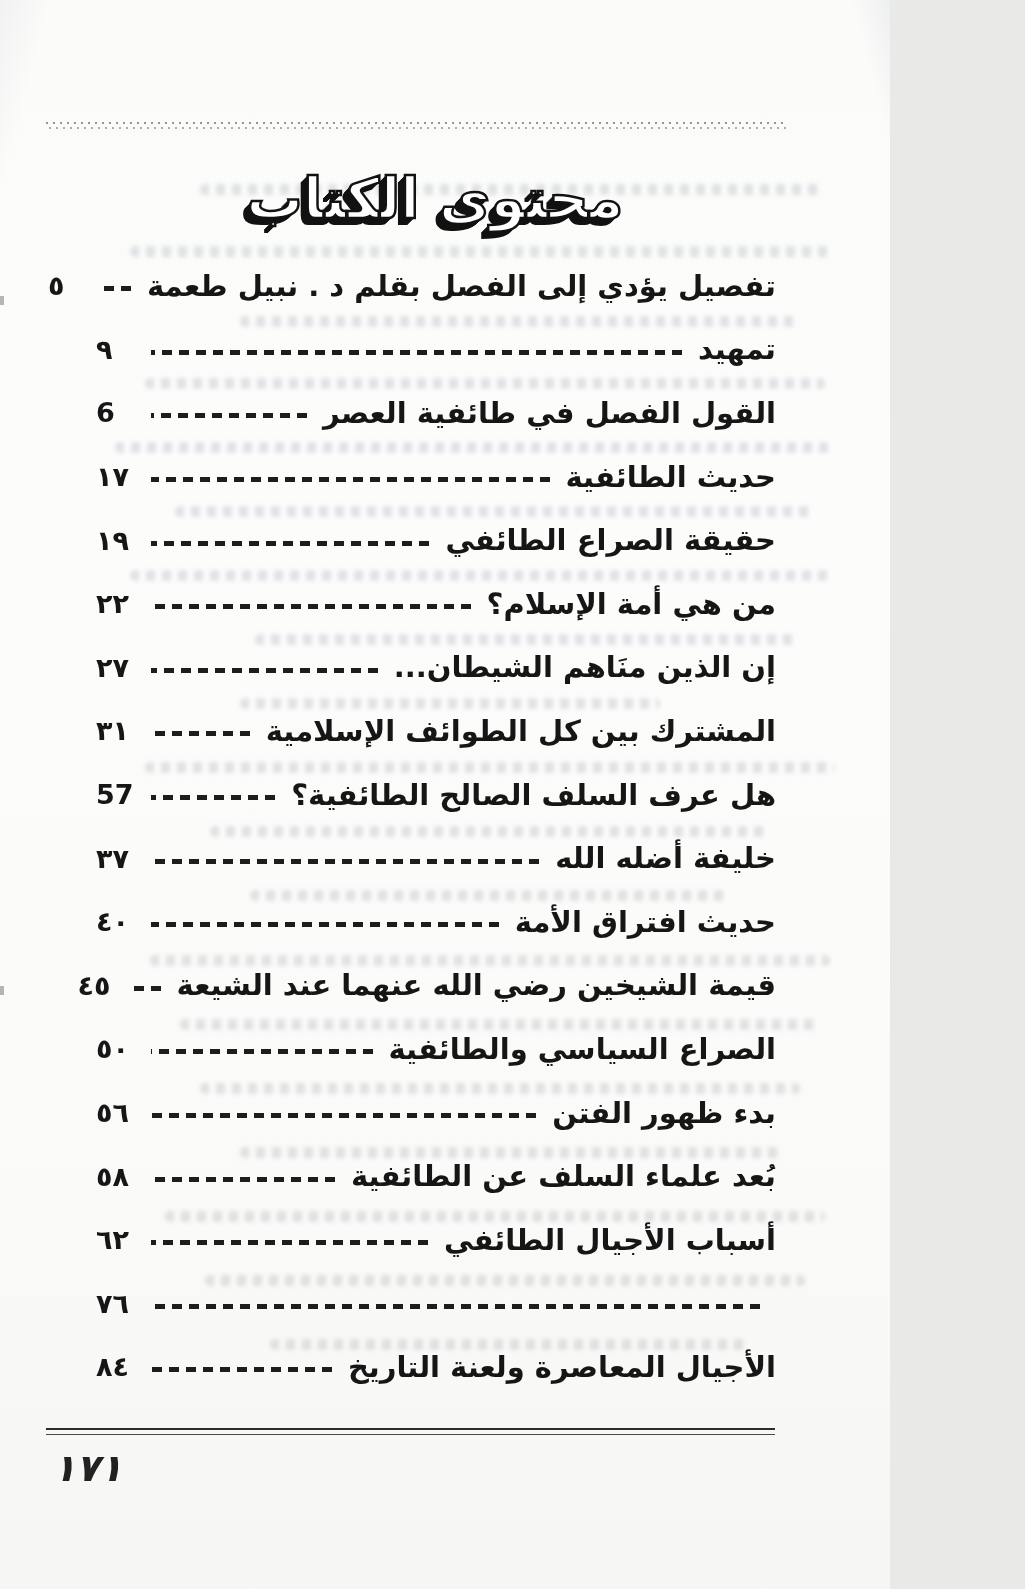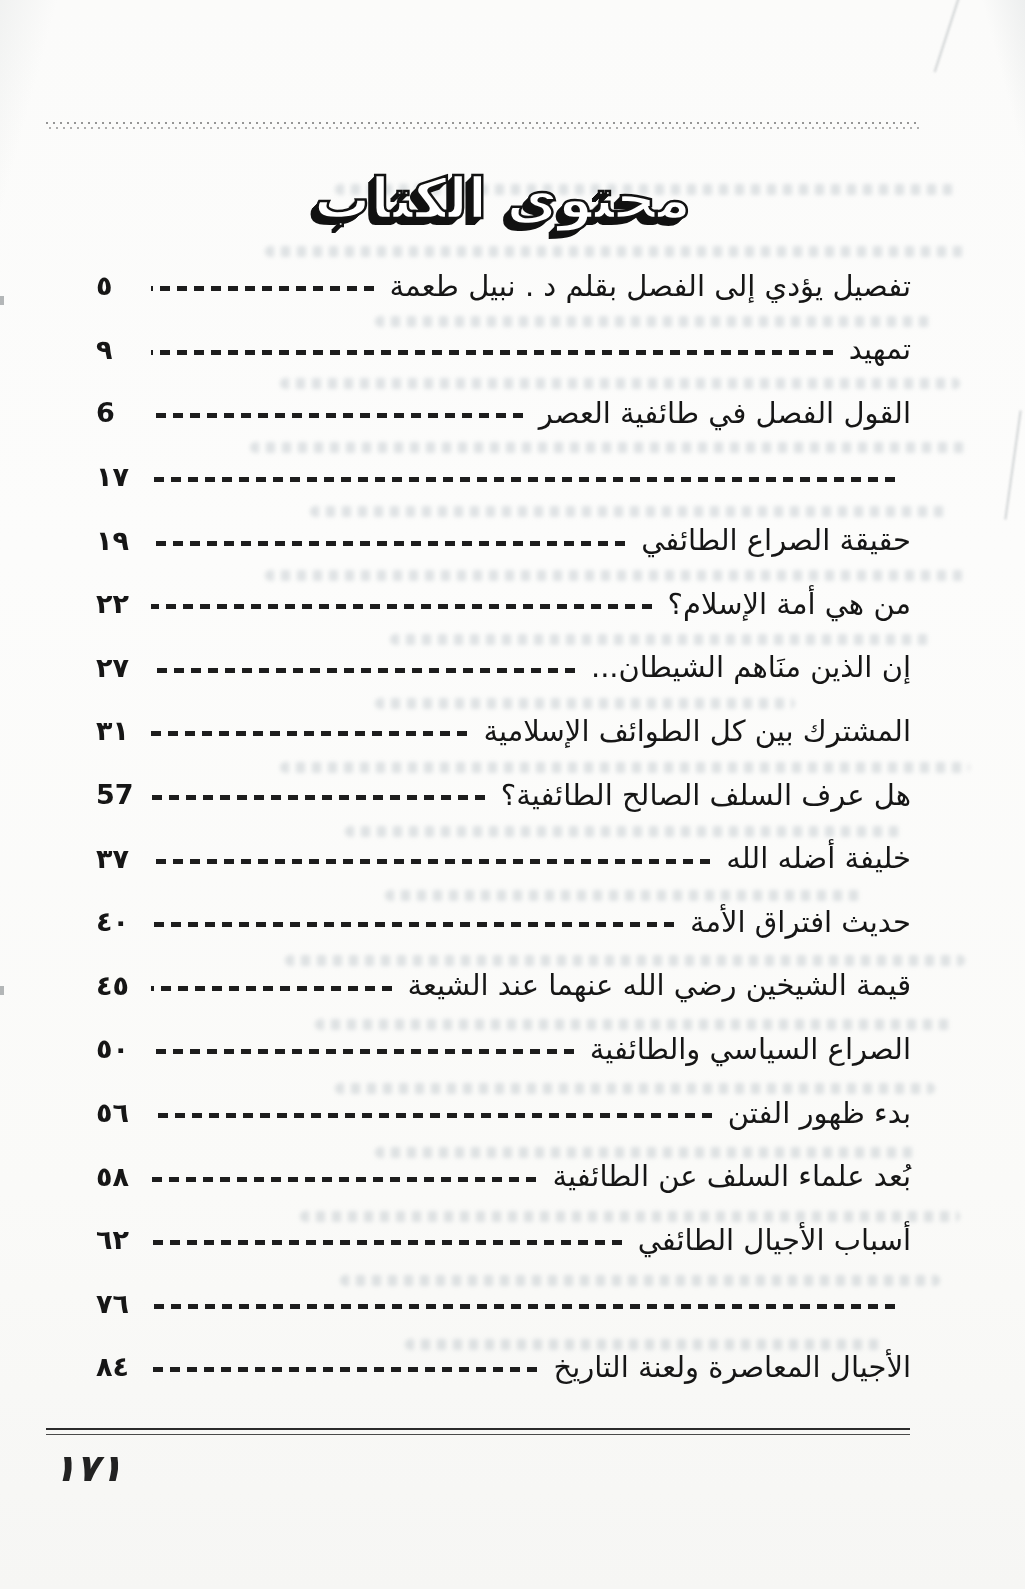--- a/index.html
+++ b/index.html
@@ -3,21 +3,21 @@
 <meta charset="utf-8">
 <style>
   html,body{margin:0;padding:0;}
   body{
     width:1025px;height:1589px;
     font-family:"DejaVu Sans", sans-serif;
     background:#e9e9e7;
   }
   .page{
     position:relative;
-    width:1025px;height:1589px;
+    width:890px;height:1589px;
     overflow:hidden;
     background:
       linear-gradient(105deg, rgba(210,214,214,.25) 0%, rgba(255,255,255,0) 4%),
       linear-gradient(255deg, rgba(205,210,212,.30) 0%, rgba(255,255,255,0) 3%),
       linear-gradient(180deg,#fbfbfa 0%, #fcfcfb 35%, #fafaf8 75%, #f6f6f4 100%);
     color:#1b1b1b;
   }
 
   
   .ghost{
@@ -82,21 +82,21 @@
     position:absolute;
     top:254px;left:96px;right:114px;
   }
   .toc-row{
     direction:rtl;
     display:flex;
     align-items:center;
     height:63.6px;
   }
   .toc-title{
-    font-weight:normal;
+    font-weight:bold;
     font-size:29px;
     white-space:nowrap;
     color:#161616;
   }
   .toc-leader{
     flex:1;
     height:5px;
     margin-right:16px;
     margin-left:9px;
     margin-top:6px;
@@ -174,20 +174,21 @@
       <span class="toc-title">تمهيد</span>
       <span class="toc-leader"></span>
       <span class="toc-page">٩</span>
     </div>
       <div class="toc-row">
       <span class="toc-title">القول الفصل في طائفية العصر</span>
       <span class="toc-leader"></span>
       <span class="toc-page">6</span>
     </div>
       <div class="toc-row">
+      <span class="toc-title">حديث الطائفية</span>
       <span class="toc-leader"></span>
       <span class="toc-page">١٧</span>
     </div>
       <div class="toc-row">
       <span class="toc-title">حقيقة الصراع الطائفي</span>
       <span class="toc-leader"></span>
       <span class="toc-page">١٩</span>
     </div>
       <div class="toc-row">
       <span class="toc-title">من هي أمة الإسلام؟</span>

